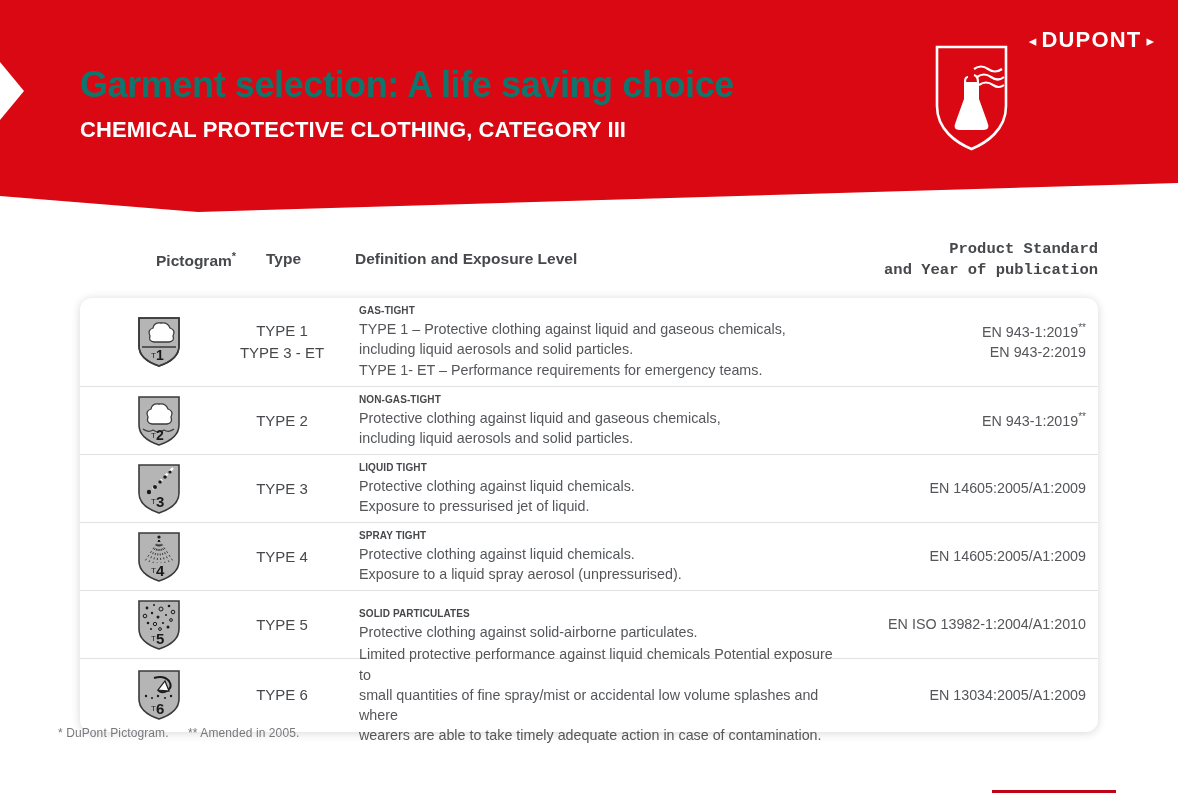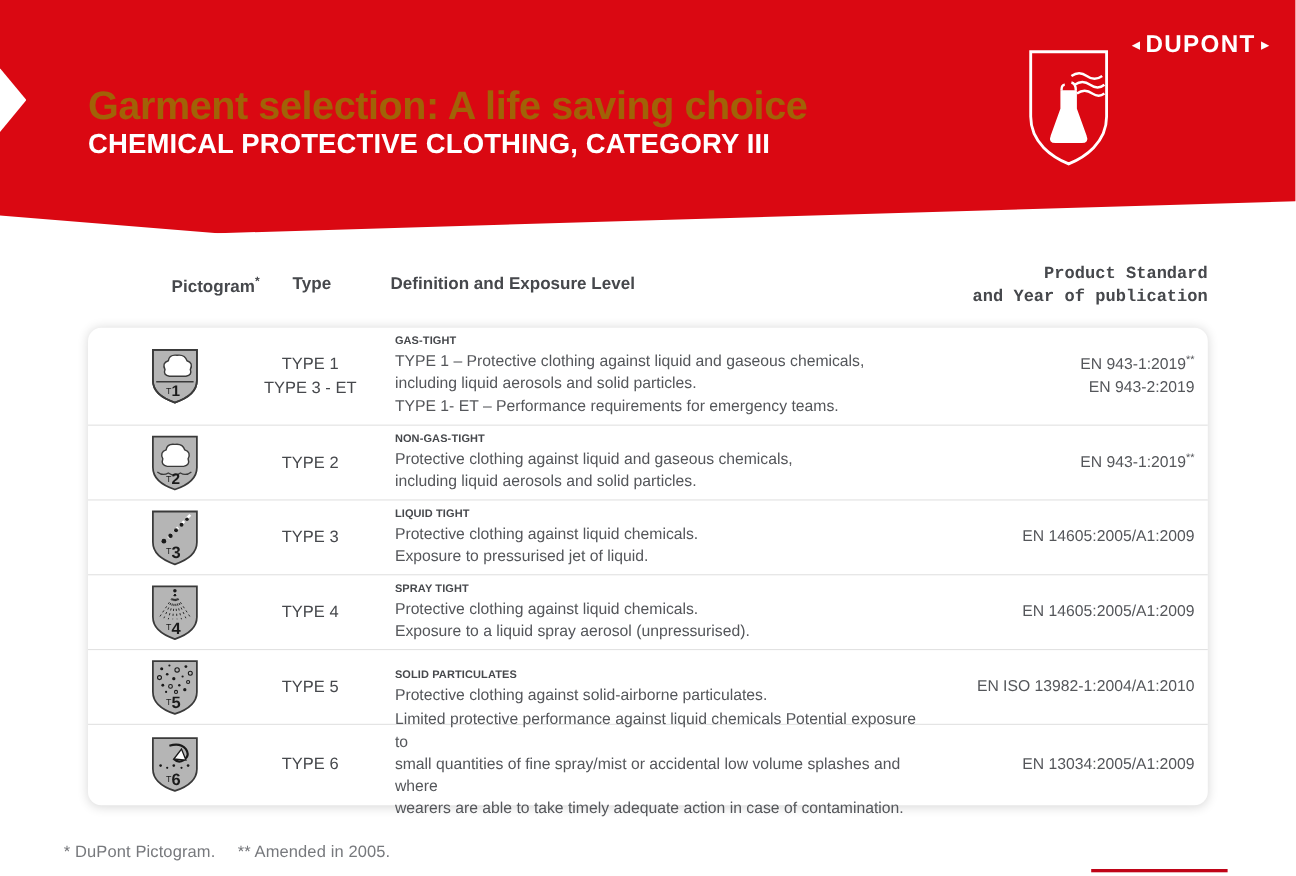--- a/index.html
+++ b/index.html
@@ -19,31 +19,30 @@
     clip-path: polygon(0 0, 1178px 0, 1178px 183px, 198px 212px, 0 196px);
   }
   .banner-notch {
     position: absolute; top: 62px; left: 0;
     width: 24px; height: 58px;
     background: #ffffff;
     clip-path: polygon(0 0, 100% 50%, 0 100%);
   }
   .banner-title {
     position: absolute; left: 80px; top: 64px;
-    color: #a16207;
+    color: #0f766e;
     font-size: 36px;
     font-weight: bold;
     letter-spacing: -0.4px;
     white-space: nowrap;
-    margin-top: 11px;
   }
   .banner-subtitle {
     position: absolute; left: 80px; top: 117px;
     color: #ffffff;
-    font-size: 25px;
+    font-size: 22px;
     font-weight: bold;
     letter-spacing: 0.1px;
     white-space: nowrap;
   }
 
   
   .logo-wordmark {
     position: absolute; right: 24px; top: 27px;
     display: flex; align-items: center; gap: 5px;
     color: #ffffff;
@@ -125,23 +124,23 @@
     font-size: 14.3px;
     line-height: 1.45;
     padding-right: 12px;
   }
   .cell-std .dstar { font-size: 10px; vertical-align: super; }
 
   .pict { width: 44px; height: 52px; display: block; }
 
   
   .footnote {
-    position: absolute; left: 58px; top: 766px;
+    position: absolute; left: 58px; top: 726px;
     color: #77797d;
-    font-size: 15px;
+    font-size: 12px;
     letter-spacing: 0.1px;
   }
   .footnote .fn2 { margin-left: 16px; }
 
   
   .bottom-rule {
     position: absolute; left: 992px; top: 790px;
     width: 124px; height: 3px;
     background: #c00418;
   }

